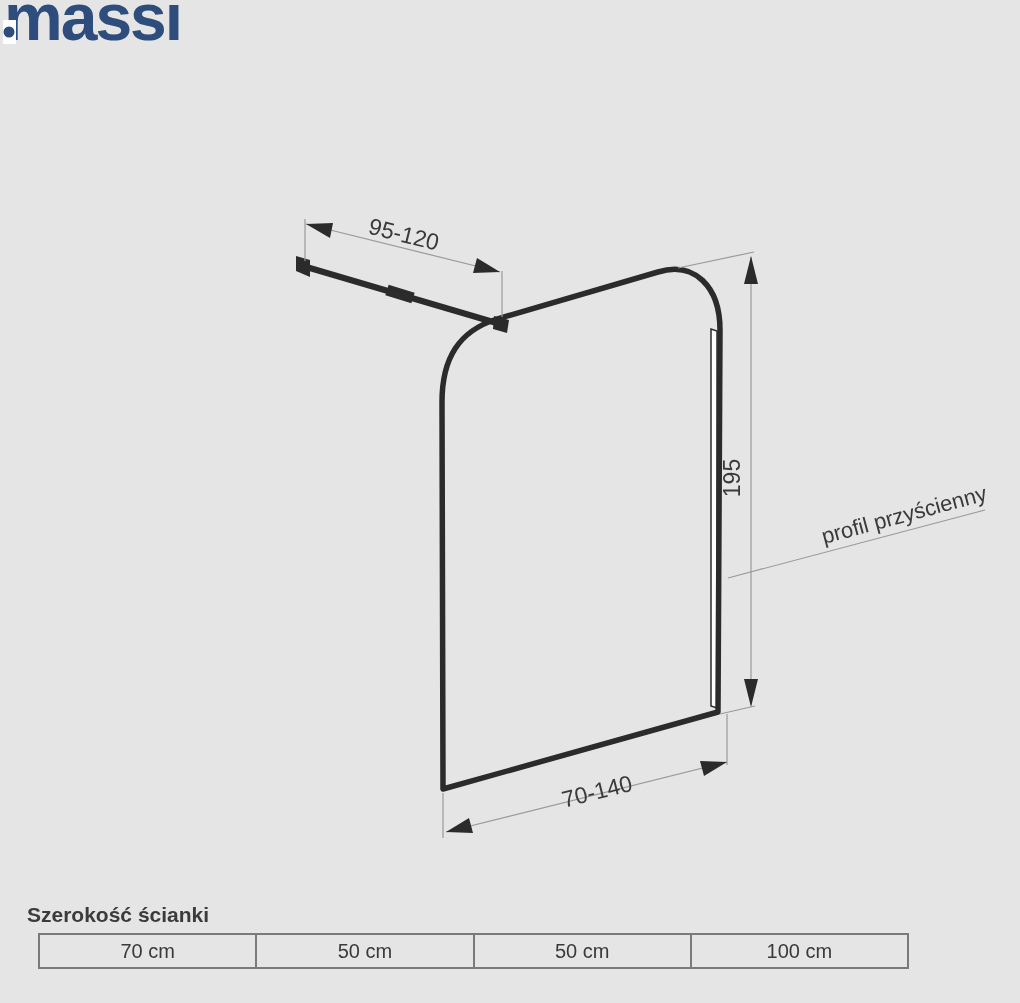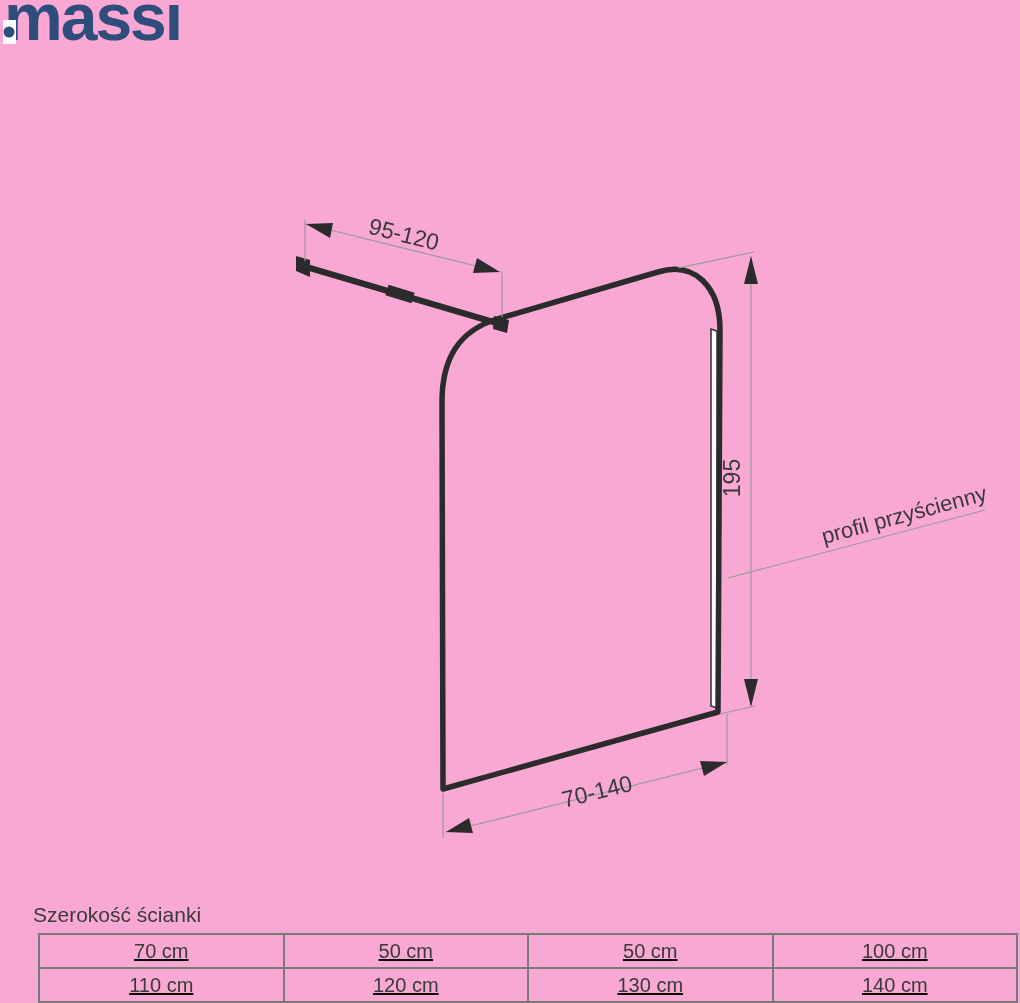--- a/index.html
+++ b/index.html
@@ -8,21 +8,21 @@
     background: #ffffff;
     width: 1020px;
     height: 1003px;
     overflow: hidden;
     font-family: "Liberation Sans", "DejaVu Sans", sans-serif;
   }
   .stage {
     position: relative;
     width: 1020px;
     height: 1003px;
-    background: #f9a8d4;
+    background: #e5e5e5;
   }
   .logo-svg {
     position: absolute;
     left: 0;
     top: 0;
     width: 260px;
     height: 70px;
   }
   .diagram-svg {
     position: absolute;
@@ -30,33 +30,33 @@
     top: 0;
     width: 1020px;
     height: 1003px;
   }
   .diagram-svg text {
     font-family: "Liberation Sans", "DejaVu Sans", sans-serif;
     fill: #3a3a3a;
   }
   .table-title {
     position: absolute;
-    left: 33px;
+    left: 27px;
     top: 903px;
     font-size: 21px;
     color: #3b3b3b;
+    font-weight: bold;
   }
   .size-table {
     position: absolute;
     left: 38px;
     top: 933px;
-    width: 980px;
+    width: 871px;
     border-collapse: collapse;
     table-layout: fixed;
-    text-decoration: underline;
   }
   .size-table td {
     border: 2px solid #7a7a7a;
     text-align: center;
     vertical-align: middle;
     font-size: 20px;
     color: #3a3a3a;
     height: 32px;
     padding: 0;
   }
@@ -121,22 +121,16 @@
   <div class="table-title">Szerokość ścianki</div>
 
   <table class="size-table">
     <tbody>
       <tr>
         <td>70 cm</td>
         <td>50 cm</td>
         <td>50 cm</td>
         <td>100 cm</td>
       </tr>
-      <tr>
-        <td>110 cm</td>
-        <td>120 cm</td>
-        <td>130 cm</td>
-        <td>140 cm</td>
-      </tr>
     </tbody>
   </table>
 
 </div>
 
 </body></html>

